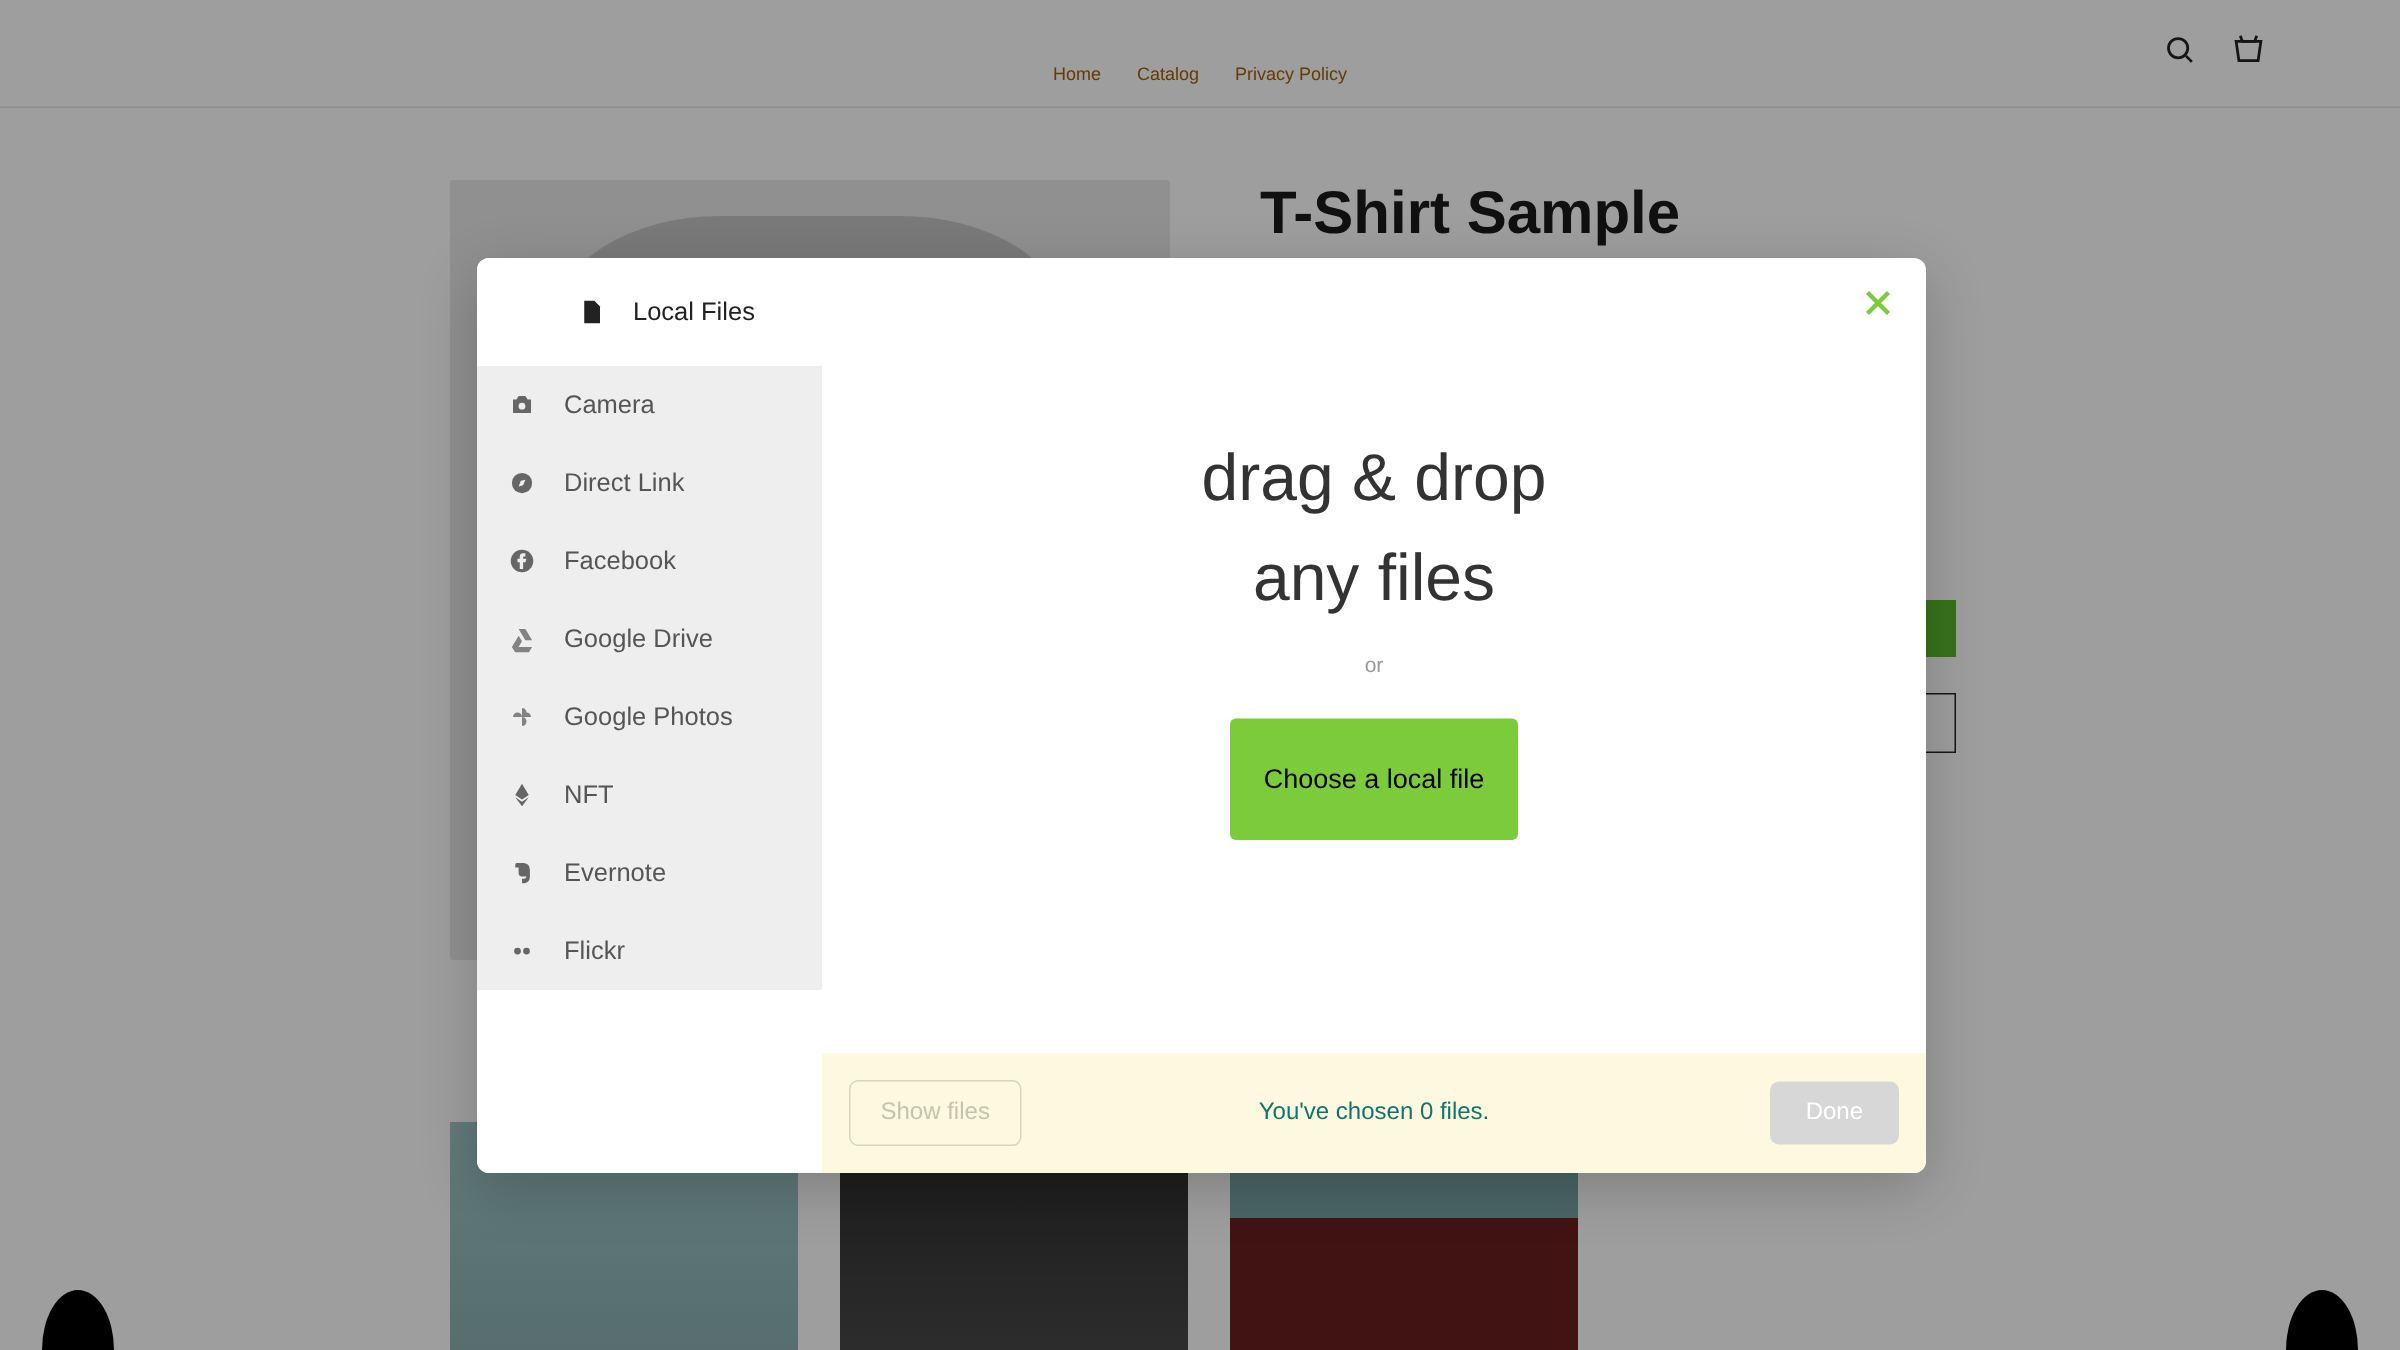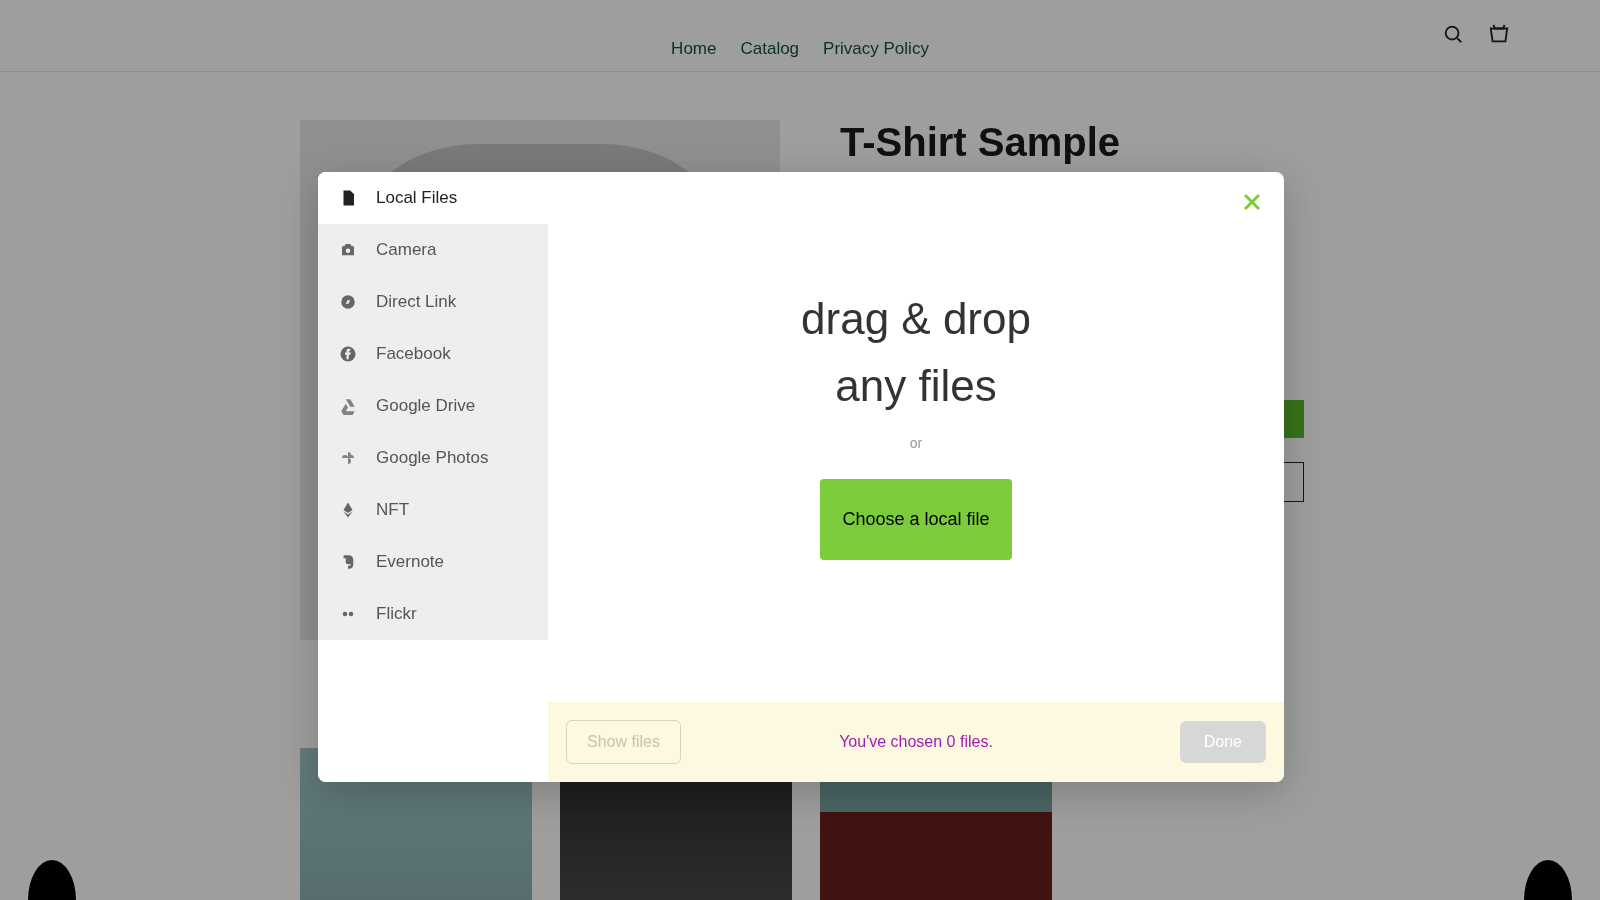--- a/index.html
+++ b/index.html
@@ -22,22 +22,22 @@
     display: flex;
     align-items: center;
     justify-content: center;
     position: relative;
   }
   .nav {
     display: flex;
     gap: 24px;
   }
   .nav a {
-    font-size: 17px;
-    color: #14532d;
+    font-size: 12px;
+    color: #a16207;
     text-decoration: none;
     margin-top: 26px;
   }
   .header-icons {
     position: absolute;
     right: 90px;
     display: flex;
     gap: 24px;
     align-items: center;
   }
@@ -151,21 +151,22 @@
     cursor:pointer;
   }
   .sb-item.active {
     background:#fff;
     color:#222;
   }
   .sb-item:not(.active){
     background:#eeeeee;
   }
   .sb-item:first-child{
-    height:52px;
+    height:72px;
+    margin-left:46px;
   }
   .sb-icon{ width:20px; height:20px; color:#555; display:flex; align-items:center; justify-content:center;}
   .sb-item.active .sb-icon{ color:#222; }
   .main {
     flex:1;
     display:flex;
     flex-direction:column;
     position:relative;
   }
   .close-x {
@@ -217,21 +218,21 @@
   .show-files{
     border:1px solid #d6d6c0;
     background:transparent;
     color:#c4c4ad;
     padding:12px 20px;
     font-size:16px;
     border-radius:6px;
     cursor:pointer;
   }
   .status{
-    color:#a21caf;
+    color:#0f766e;
     font-size:16px;
     position:absolute;
     left:50%;
     transform:translateX(-50%);
   }
   .done-btn{
     background:#d7d7d7;
     color:#fff;
     border:none;
     padding:12px 24px;

